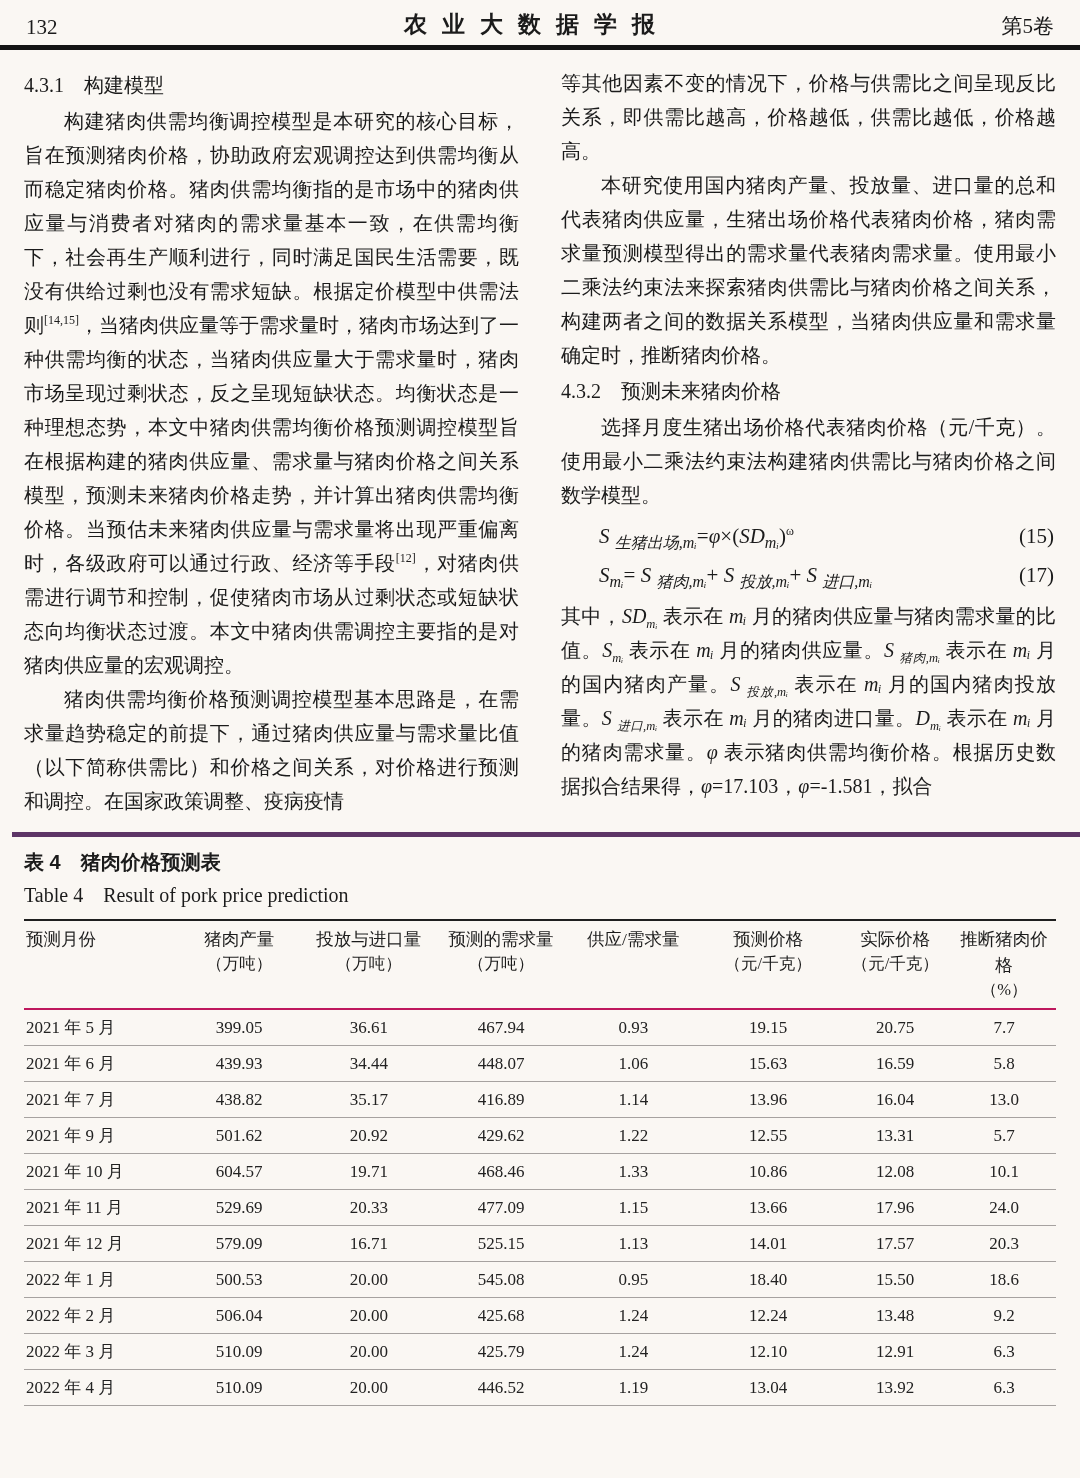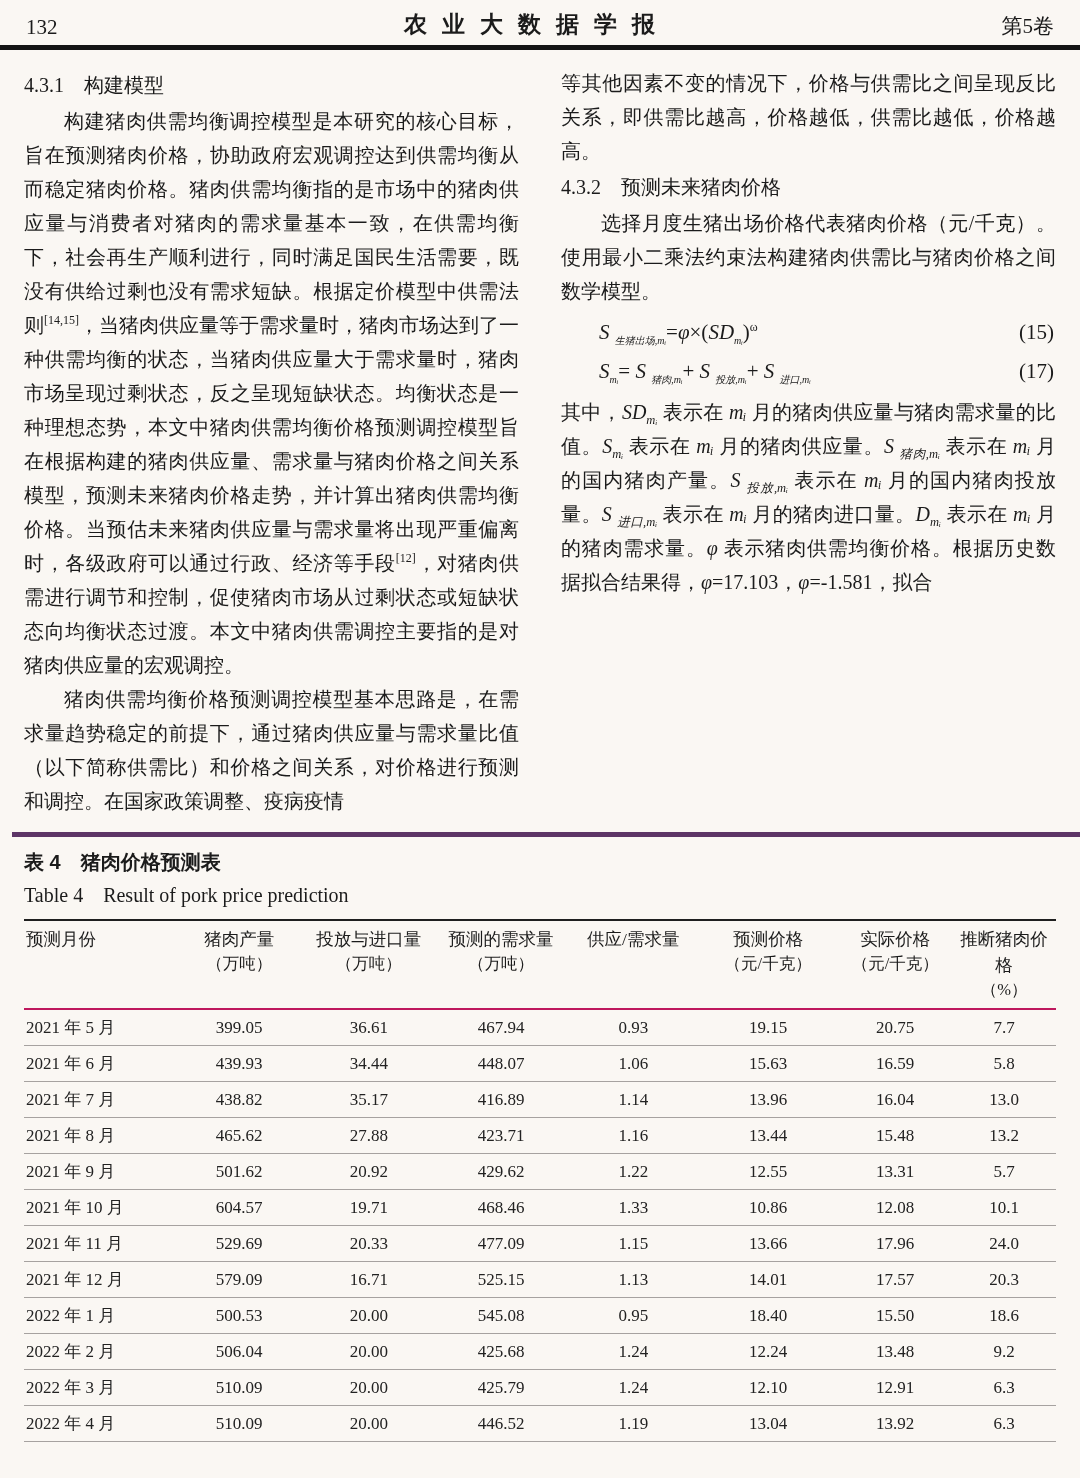--- a/index.html
+++ b/index.html
@@ -21,21 +21,21 @@
   .h-sec{font-family:"Liberation Sans","DejaVu Sans",sans-serif;font-weight:700;
     font-size:21px;margin:8px 0 8px 0;line-height:30px;}
   .h-sub{font-size:20px;font-weight:400;margin:2px 0 2px 0;line-height:34px;}
   p{margin:0;}
   .indent{text-indent:2em;}
   .sup{font-size:12px;vertical-align:super;line-height:0;}
   .sub{font-size:12.5px;vertical-align:-5px;line-height:0;font-style:italic;}
   .it{font-style:italic;}
   .eq{display:flex;justify-content:space-between;align-items:center;
     margin:9px 0 9px 0;padding-left:38px;font-size:21px;line-height:30px;}
-  .eq .sub{font-size:10px;}
+  .eq .sub{font-size:16px;}
   .eq-num{font-style:normal;padding-right:2px;}
   
   .purple-rule{height:5px;background:#5d3566;margin:14px 0 0 12px;}
   .tbl-title-cn{font-family:"Liberation Sans","DejaVu Sans",sans-serif;font-weight:700;
     font-size:20px;padding:12px 24px 4px 24px;}
   .tbl-title-en{font-size:20px;padding:2px 24px 10px 24px;}
   table{width:1032px;margin:0 24px;border-collapse:collapse;font-size:17px;table-layout:fixed;}
   thead tr{border-top:2px solid #1f1f1f;border-bottom:2px solid #be185d;}
   th{font-weight:400;padding:5px 2px 6px 2px;vertical-align:top;}
   .th-name{font-size:17.5px;line-height:26px;}
@@ -62,20 +62,21 @@
   <div class="columns">
 
     <div class="col">
       <div class="h-sub">4.3.1　构建模型</div>
       <p class="indent"><span>构建猪肉供需均衡调控模型是本研究的核心目标，旨在预测猪肉价格，协助政府宏观调控达到供需均衡从而稳定猪肉价格。猪肉供需均衡指的是市场中的猪肉供应量与消费者对猪肉的需求量基本一致，在供需均衡下，社会再生产顺利进行，同时满足国民生活需要，既没有供给过剩也没有需求短缺。根据定价模型中供需法则</span><span class="sup">[14,15]</span><span>，当猪肉供应量等于需求量时，猪肉市场达到了一种供需均衡的状态，当猪肉供应量大于需求量时，猪肉市场呈现过剩状态，反之呈现短缺状态。均衡状态是一种理想态势，本文中猪肉供需均衡价格预测调控模型旨在根据构建的猪肉供应量、需求量与猪肉价格之间关系模型，预测未来猪肉价格走势，并计算出猪肉供需均衡价格。当预估未来猪肉供应量与需求量将出现严重偏离时，各级政府可以通过行政、经济等手段</span><span class="sup">[12]</span><span>，对猪肉供需进行调节和控制，促使猪肉市场从过剩状态或短缺状态向均衡状态过渡。本文中猪肉供需调控主要指的是对猪肉供应量的宏观调控。</span></p>
       <p class="indent">猪肉供需均衡价格预测调控模型基本思路是，在需求量趋势稳定的前提下，通过猪肉供应量与需求量比值（以下简称供需比）和价格之间关系，对价格进行预测和调控。在国家政策调整、疫病疫情</p>
     </div>
 
     <div class="col">
       <p>等其他因素不变的情况下，价格与供需比之间呈现反比关系，即供需比越高，价格越低，供需比越低，价格越高。</p>
+      <p class="indent">本研究使用国内猪肉产量、投放量、进口量的总和代表猪肉供应量，生猪出场价格代表猪肉价格，猪肉需求量预测模型得出的需求量代表猪肉需求量。使用最小二乘法约束法来探索猪肉供需比与猪肉价格之间关系，构建两者之间的数据关系模型，当猪肉供应量和需求量确定时，推断猪肉价格。</p>
       <div class="h-sub">4.3.2　预测未来猪肉价格</div>
       <p class="indent">选择月度生猪出场价格代表猪肉价格（元/千克）。使用最小二乘法约束法构建猪肉供需比与猪肉价格之间数学模型。</p>
 
       <div class="eq">
         <span class="eq-f"><span class="it">S </span><span class="sub">生猪出场,mᵢ</span><span>=</span><span class="it">φ</span><span>×(</span><span class="it">SD</span><span class="sub">mᵢ</span><span>)</span><span class="sup">ω</span></span>
         <span class="eq-num">(15)</span>
       </div>
       <div class="eq">
         <span class="eq-f"><span class="it">S</span><span class="sub">mᵢ</span><span>= </span><span class="it">S </span><span class="sub">猪肉,mᵢ</span><span>+ </span><span class="it">S </span><span class="sub">投放,mᵢ</span><span>+ </span><span class="it">S </span><span class="sub">进口,mᵢ</span></span>
         <span class="eq-num">(17)</span>
@@ -163,30 +164,20 @@
             <td class="c-left">2021 年 7 月</td>
             <td>438.82</td>
             <td>35.17</td>
             <td>416.89</td>
             <td>1.14</td>
             <td>13.96</td>
             <td>16.04</td>
             <td>13.0</td>
           </tr>
           <tr>
-            <td class="c-left">2021 年 8 月</td>
-            <td>465.62</td>
-            <td>27.88</td>
-            <td>423.71</td>
-            <td>1.16</td>
-            <td>13.44</td>
-            <td>15.48</td>
-            <td>13.2</td>
-          </tr>
-          <tr>
             <td class="c-left">2021 年 9 月</td>
             <td>501.62</td>
             <td>20.92</td>
             <td>429.62</td>
             <td>1.22</td>
             <td>12.55</td>
             <td>13.31</td>
             <td>5.7</td>
           </tr>
           <tr>

